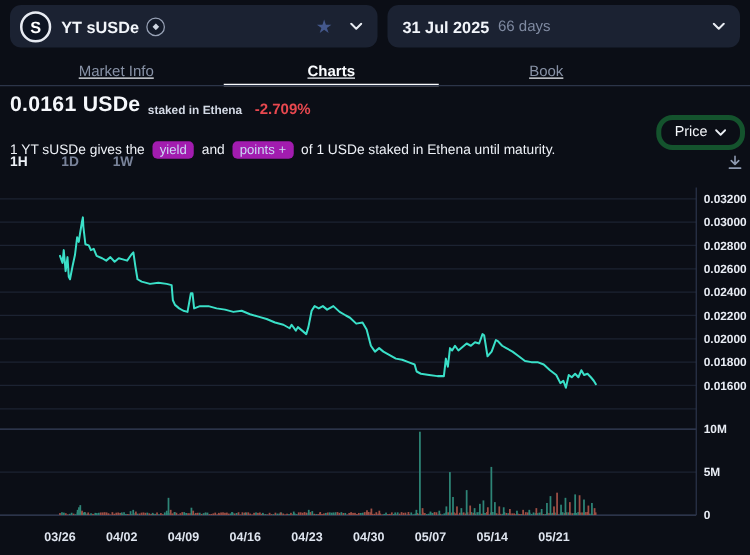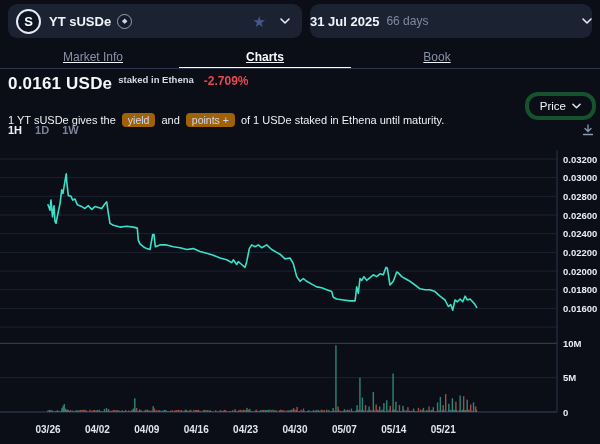--- a/index.html
+++ b/index.html
@@ -7,21 +7,21 @@
   #app {
     position:relative; width:600px; height:444px; overflow:hidden;
     background:#0b0e16; color:#f2f5fa;
     font-family:"Liberation Sans", sans-serif;
   }
   .selector {
     position:absolute; top:4px; height:34px; background:#1b2232;
     border-radius:9px; display:flex; align-items:center; cursor:pointer;
   }
   #market-selector { left:8px; width:294px; padding:0 12px 0 8px; }
-  #maturity-selector { left:310px; width:282px; padding:0 0; }
+  #maturity-selector { left:310px; width:282px; padding:0 12px; }
   .token-icon {
     width:25px; height:25px; border-radius:50%; background:#0d1422;
     border:2px solid #e7ebf2; display:flex; align-items:center;
     justify-content:center; font-weight:bold; font-size:13px; color:#fff;
     flex:0 0 auto;
   }
   .market-label { font-size:13px; font-weight:bold; margin-left:8px; color:#f2f5fa; }
   .chain-badge {
     width:15px; height:15px; border-radius:50%; border:1px solid #97a1b5;
     background:#141b2a; margin-left:6px; display:flex; align-items:center;
@@ -31,35 +31,35 @@
   .star { color:#44588c; font-size:15px; margin-right:14px; line-height:1; }
   .maturity-date { font-size:13px; font-weight:bold; color:#f2f5fa; }
   .maturity-days { font-size:12px; color:#7f8aa1; margin-left:7px; }
 
   .tabs { position:absolute; top:44px; left:7px; width:516px; height:24px; display:flex;text-decoration:underline; }
   .tab { flex:1; text-align:center; font-size:12px; color:#8892a6; padding-top:6px; position:relative; cursor:pointer; }
   .tab.active { color:#fafcff; font-weight:bold; }
   .tab.active::after { content:""; position:absolute; left:0; right:0; bottom:-1px; height:2px; background:#fafbfd; }
   .tabs-divider { position:absolute; top:68px; left:0; width:600px; height:1px; background:#2c3549; }
 
-  .price-row { position:absolute; top:74px; left:8px; display:flex; align-items:flex-start; }
+  .price-row { position:absolute; top:74px; left:8px; display:flex; align-items:flex-end; }
   .price-big { font-size:17px; font-weight:bold; letter-spacing:0.2px; color:#f5f7fb; }
   .price-sub { font-size:9.5px; font-weight:bold; color:#d4dae6; margin-left:6px; }
   .price-change { font-size:12px; font-weight:bold; color:#e8484f; margin-left:10px; }
 
   .desc-row { position:absolute; top:113px; left:8px; font-size:11px; color:#eef1f7; display:flex; align-items:center; gap:6px; white-space:nowrap; }
-  .badge { background:#a16207; color:#ccd9f4; padding:1px 6px; border-radius:4px; font-size:10.5px; }
+  .badge { background:#a21caf; color:#ccd9f4; padding:1px 6px; border-radius:4px; font-size:10.5px; }
 
   .metric-btn {
     position:absolute; top:92px; right:4px; border:4px solid #14532d;
     border-radius:13px; padding:4px 11px; display:flex; align-items:center;
     gap:6px; font-size:11.5px; color:#f4f6fa; background:transparent; cursor:pointer;
   }
 
-  .intervals { position:absolute; top:124px; left:8px; display:flex; gap:13px; font-size:11px; font-weight:bold; }
+  .intervals { position:absolute; top:124px; left:8px; display:flex; gap:27px; font-size:11px; font-weight:bold; }
   .interval { color:#79839a; cursor:pointer; }
   .interval.active { color:#eef2f8; }
   .download { position:absolute; top:123px; right:5px; cursor:pointer; }
 
   #chart { position:absolute; top:146px; left:0; }
   .chev { flex:0 0 auto; }
 </style>
 </head>
 <body>
 

